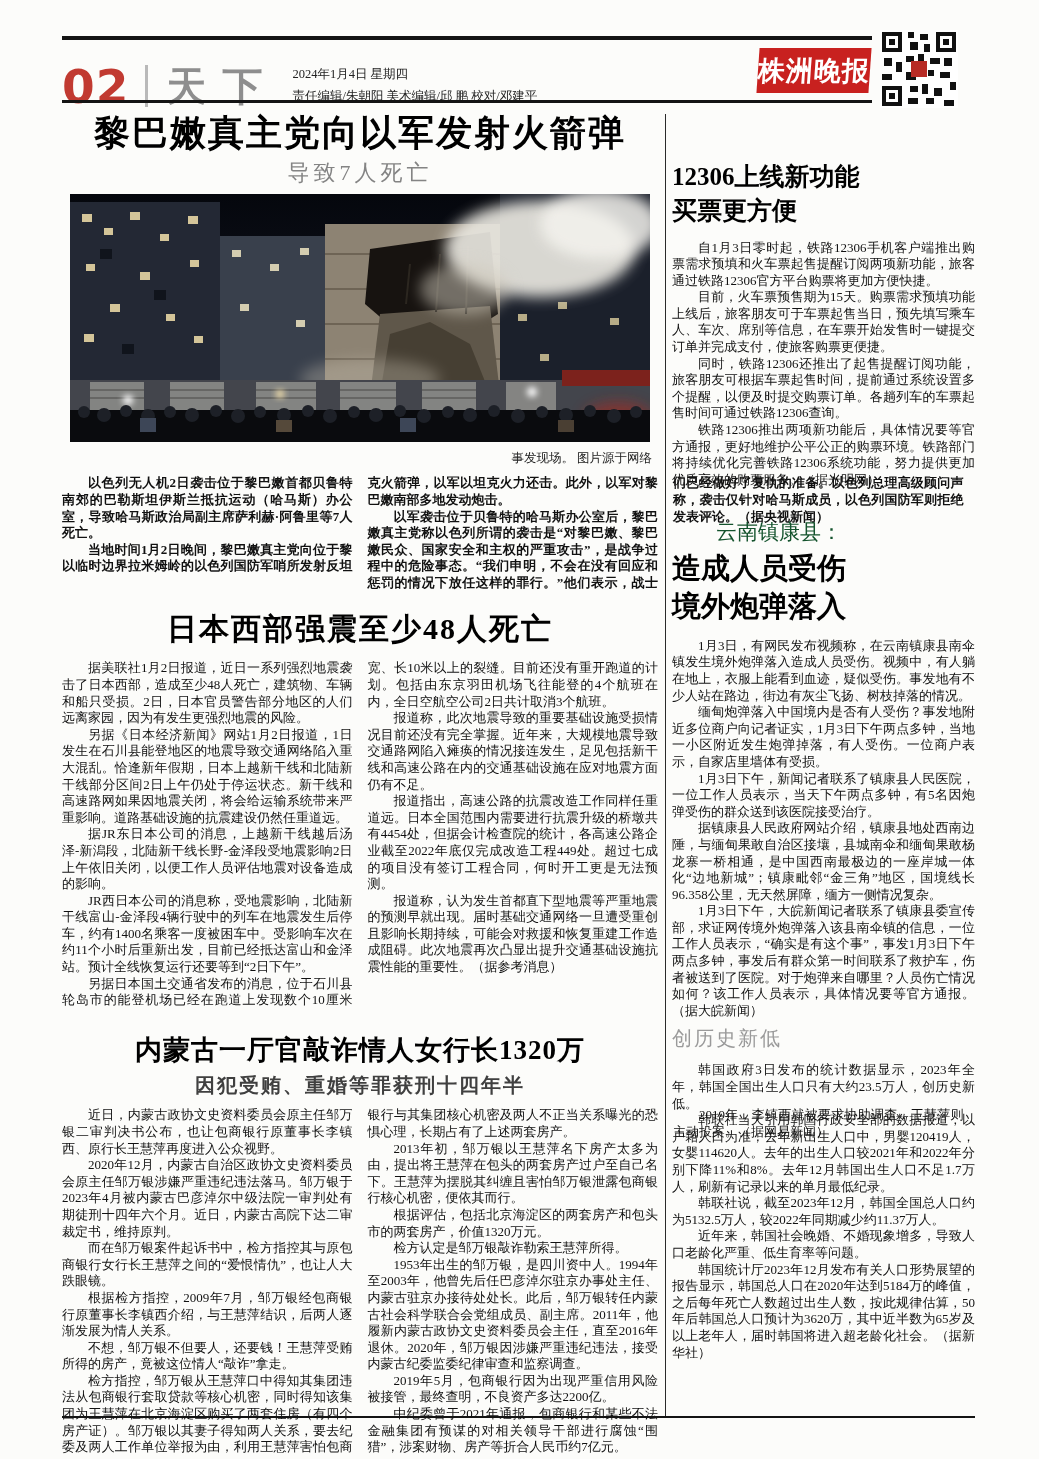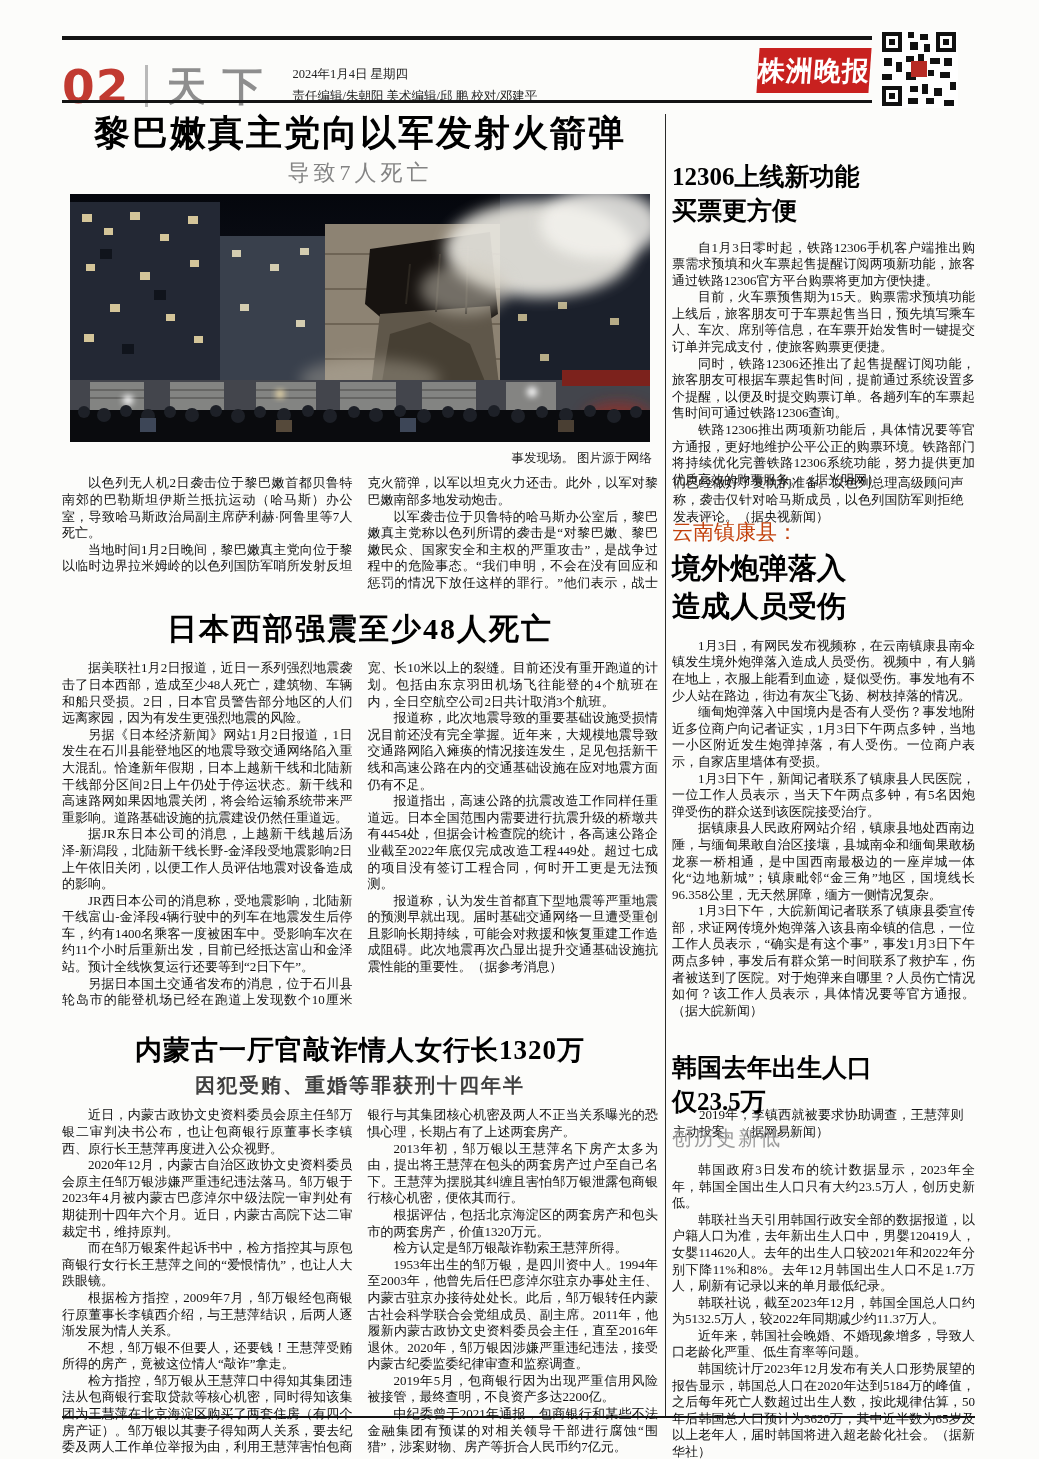--- a/index.html
+++ b/index.html
@@ -36,21 +36,21 @@
   .sub-nmg{font-size:20px;color:#404040;text-align:center;letter-spacing:2px;margin-top:4px;font-weight:bold;}
   
   .photo-wrap{width:580px;margin:6px auto 0;}
   .caption{font-size:12.5px;color:#222;text-align:right;padding-right:6px;margin-top:4px;}
   
   .cols2{columns:2;column-gap:15px;margin-top:8px;}
   .btxt{font-size:13px;line-height:16.6px;text-align:justify;}
   .btxt p{margin:0;text-indent:2em;}
   
   .sb-title-a{font-weight:bold;font-size:25px;line-height:1.35;color:#000;margin-top:48px;}
-  .sb-kicker{font-size:21px;color:#c2410c;margin-top:30px;}
+  .sb-kicker{font-size:21px;color:#14532d;margin-top:30px;margin-left:44px;}
   .sb-title-b{font-weight:bold;font-size:29px;line-height:1.3;color:#000;margin-top:4px;}
   .sb-title-c{font-weight:bold;font-size:25px;line-height:1.35;color:#000;margin-top:32px;}
   .sb-sub{font-size:20px;color:#9a9a9a;letter-spacing:2px;margin-top:6px;}
   .sb-body{margin-top:12px;}
 </style>
 </head>
 <body>
 
 <div class="rule" style="left:62px;top:36px;width:810px;height:4px;"></div>
 <div class="hdr">
@@ -248,21 +248,21 @@
       <g fill="#47506049">
           <rect x="70" y="224" width="16" height="14" fill="#3d4657"></rect>
           <rect x="206" y="226" width="16" height="12" fill="#55493a"></rect>
           <rect x="330" y="224" width="16" height="14" fill="#3d4657"></rect>
           <rect x="488" y="226" width="16" height="12" fill="#4a3f33"></rect>
         </g>
     </svg>
   </div>
   <div class="caption">事发现场。 图片源于网络</div>
 
-  <div class="cols2 btxt" style="height:118px;">
+  <div class="cols2 btxt" style="height:118px;font-weight:bold;">
     <p>以色列无人机2日袭击位于黎巴嫩首都贝鲁特南郊的巴勒斯坦伊斯兰抵抗运动（哈马斯）办公室，导致哈马斯政治局副主席萨利赫·阿鲁里等7人死亡。</p>
     <p>当地时间1月2日晚间，黎巴嫩真主党向位于黎以临时边界拉米姆岭的以色列国防军哨所发射反坦克火箭弹，以军以坦克火力还击。此外，以军对黎巴嫩南部多地发动炮击。</p>
     <p>以军袭击位于贝鲁特的哈马斯办公室后，黎巴嫩真主党称以色列所谓的袭击是“对黎巴嫩、黎巴嫩民众、国家安全和主权的严重攻击”，是战争过程中的危险事态。“我们申明，不会在没有回应和惩罚的情况下放任这样的罪行。”他们表示，战士们已经做好了复仇的准备。以色列总理高级顾问声称，袭击仅针对哈马斯成员，以色列国防军则拒绝发表评论。（据央视新闻）</p>
   </div>
 
   <div class="h-serif h-japan">日本西部强震至少48人死亡</div>
   <div class="cols2 btxt" style="margin-top:10px;height:352px;">
     <p>据美联社1月2日报道，近日一系列强烈地震袭击了日本西部，造成至少48人死亡，建筑物、车辆和船只受损。2日，日本官员警告部分地区的人们远离家园，因为有发生更强烈地震的风险。</p>
     <p>另据《日本经济新闻》网站1月2日报道，1日发生在石川县能登地区的地震导致交通网络陷入重大混乱。恰逢新年假期，日本上越新干线和北陆新干线部分区间2日上午仍处于停运状态。新干线和高速路网如果因地震关闭，将会给运输系统带来严重影响。道路基础设施的抗震建设仍然任重道远。</p>
     <p>据JR东日本公司的消息，上越新干线越后汤泽-新潟段，北陆新干线长野-金泽段受地震影响2日上午依旧关闭，以便工作人员评估地震对设备造成的影响。</p>
@@ -300,35 +300,31 @@
   </div>
   <div class="btxt sb-body">
     <p>自1月3日零时起，铁路12306手机客户端推出购票需求预填和火车票起售提醒订阅两项新功能，旅客通过铁路12306官方平台购票将更加方便快捷。</p>
     <p>目前，火车票预售期为15天。购票需求预填功能上线后，旅客朋友可于车票起售当日，预先填写乘车人、车次、席别等信息，在车票开始发售时一键提交订单并完成支付，使旅客购票更便捷。</p>
     <p>同时，铁路12306还推出了起售提醒订阅功能，旅客朋友可根据车票起售时间，提前通过系统设置多个提醒，以便及时提交购票订单。各趟列车的车票起售时间可通过铁路12306查询。</p>
     <p>铁路12306推出两项新功能后，具体情况要等官方通报，更好地维护公平公正的购票环境。铁路部门将持续优化完善铁路12306系统功能，努力提供更加优质高效的购票服务。（据光明网）</p>
   </div>
 
   <div class="sb-kicker">云南镇康县：</div>
   <div class="sb-title-b">
+    <div>造成人员受伤</div>
     <div>境外炮弹落入</div>
-    <div>造成人员受伤</div>
   </div>
   <div class="btxt sb-body">
     <p>1月3日，有网民发布视频称，在云南镇康县南伞镇发生境外炮弹落入造成人员受伤。视频中，有人躺在地上，衣服上能看到血迹，疑似受伤。事发地有不少人站在路边，街边有灰尘飞扬、树枝掉落的情况。</p>
     <p>缅甸炮弹落入中国境内是否有人受伤？事发地附近多位商户向记者证实，1月3日下午两点多钟，当地一小区附近发生炮弹掉落，有人受伤。一位商户表示，自家店里墙体有受损。</p>
     <p>1月3日下午，新闻记者联系了镇康县人民医院，一位工作人员表示，当天下午两点多钟，有5名因炮弹受伤的群众送到该医院接受治疗。</p>
     <p>据镇康县人民政府网站介绍，镇康县地处西南边陲，与缅甸果敢自治区接壤，县城南伞和缅甸果敢杨龙寨一桥相通，是中国西南最极边的一座岸城一体化“边地新城”；镇康毗邻“金三角”地区，国境线长96.358公里，无天然屏障，缅方一侧情况复杂。</p>
     <p>1月3日下午，大皖新闻记者联系了镇康县委宣传部，求证网传境外炮弹落入该县南伞镇的信息，一位工作人员表示，“确实是有这个事”，事发1月3日下午两点多钟，事发后有群众第一时间联系了救护车，伤者被送到了医院。对于炮弹来自哪里？人员伤亡情况如何？该工作人员表示，具体情况要等官方通报。（据大皖新闻）</p>
   </div>
 
-  <div class="sb-title-c">
-    <div>韩国去年出生人口</div>
-    <div>仅23.5万</div>
-  </div>
   <div class="sb-sub">创历史新低</div>
   <div class="btxt sb-body" style="margin-top:10px;">
     <p>韩国政府3日发布的统计数据显示，2023年全年，韩国全国出生人口只有大约23.5万人，创历史新低。</p>
     <p>韩联社当天引用韩国行政安全部的数据报道，以户籍人口为准，去年新出生人口中，男婴120419人，女婴114620人。去年的出生人口较2021年和2022年分别下降11%和8%。去年12月韩国出生人口不足1.7万人，刷新有记录以来的单月最低纪录。</p>
     <p>韩联社说，截至2023年12月，韩国全国总人口约为5132.5万人，较2022年同期减少约11.37万人。</p>
     <p>近年来，韩国社会晚婚、不婚现象增多，导致人口老龄化严重、低生育率等问题。</p>
     <p>韩国统计厅2023年12月发布有关人口形势展望的报告显示，韩国总人口在2020年达到5184万的峰值，之后每年死亡人数超过出生人数，按此规律估算，50年后韩国总人口预计为3620万，其中近半数为65岁及以上老年人，届时韩国将进入超老龄化社会。（据新华社）</p>
   </div>
 </div>
 

